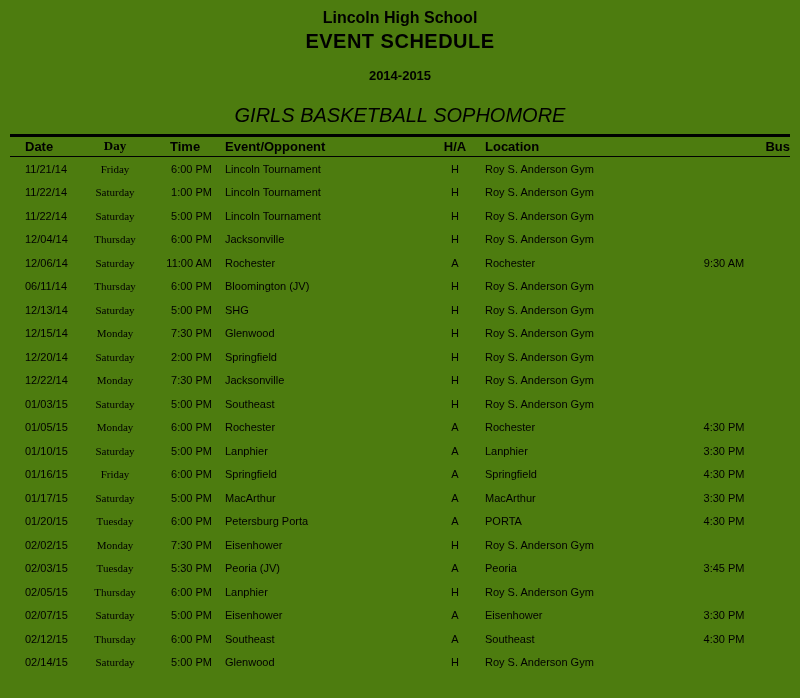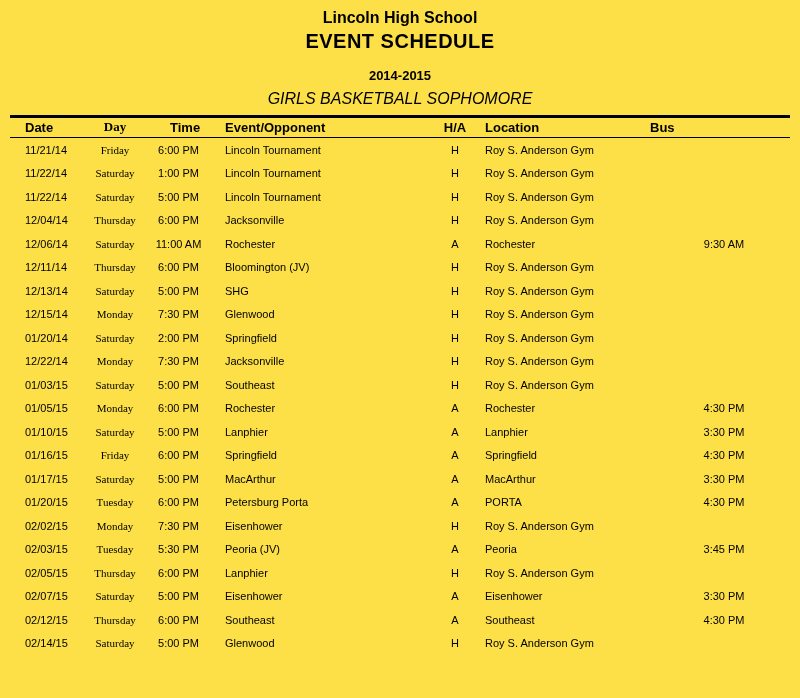--- a/index.html
+++ b/index.html
@@ -8,21 +8,21 @@
     background: #ffffff;
     color: #000000;
     font-family: "Liberation Sans", sans-serif;
   }
   .page {
     width: 800px;
     height: 698px;
     box-sizing: border-box;
     padding: 6px 10px 0 10px;
     overflow: hidden;
-    background: #fde047;
+    background: #4d7c0f;
   }
   .titles { text-align: center; }
   .school {
     font-size: 16px;
     font-weight: bold;
     line-height: 1.2;
     margin-top: 2px;
   }
   .event-title {
     font-size: 20px;
@@ -31,24 +31,24 @@
     line-height: 1.2;
     margin-top: 2px;
   }
   .season {
     font-size: 13px;
     font-weight: bold;
     margin-top: 15px;
     line-height: 1.2;
   }
   .team {
-    font-size: 16px;
+    font-size: 20px;
     font-style: italic;
     line-height: 1.2;
-    margin-top: 5px;
+    margin-top: 19px;
   }
   table.schedule {
     width: 780px;
     border-collapse: collapse;
     table-layout: fixed;
     margin-top: 7px;
   }
   thead th {
     border-top: 3px solid #000;
     border-bottom: 1px solid #000;
@@ -64,25 +64,25 @@
     font-size: 11px;
     vertical-align: middle;
     padding: 0;
     white-space: nowrap;
     overflow: hidden;
   }
   
   .c-date     { text-align: left;  padding-left: 15px; }
   .c-day      { text-align: center; font-family: Liberation Serif, serif; }
   th.c-time   { text-align: left;  padding-left: 25px; }
-  td.c-time   { text-align: center; padding-right: 3px; }
+  td.c-time   { text-align: right; padding-right: 3px; }
   .c-event    { text-align: left;  padding-left: 10px; }
   .c-ha       { text-align: center; }
   .c-location { text-align: left;  padding-left: 10px; }
-  th.c-bus    { text-align: left;  padding-left: 10px; }
+  th.c-bus    { text-align: right;  padding-left: 10px; }
   td.c-bus    { text-align: center;  padding-left: 18px; }
 </style>
 </head>
 <body>
 
 <div class="page">
 
   <div class="titles">
     <div class="school">Lincoln High School</div>
     <div class="event-title">EVENT SCHEDULE</div>
@@ -151,21 +151,21 @@
         <tr>
           <td class="c-date">12/06/14</td>
           <td class="c-day">Saturday</td>
           <td class="c-time">11:00 AM</td>
           <td class="c-event">Rochester</td>
           <td class="c-ha">A</td>
           <td class="c-location">Rochester</td>
           <td class="c-bus">9:30 AM</td>
         </tr>
         <tr>
-          <td class="c-date">12/11/14</td>
+          <td class="c-date">06/11/14</td>
           <td class="c-day">Thursday</td>
           <td class="c-time">6:00 PM</td>
           <td class="c-event">Bloomington (JV)</td>
           <td class="c-ha">H</td>
           <td class="c-location">Roy S. Anderson Gym</td>
           <td class="c-bus"></td>
         </tr>
         <tr>
           <td class="c-date">12/13/14</td>
           <td class="c-day">Saturday</td>
@@ -178,21 +178,21 @@
         <tr>
           <td class="c-date">12/15/14</td>
           <td class="c-day">Monday</td>
           <td class="c-time">7:30 PM</td>
           <td class="c-event">Glenwood</td>
           <td class="c-ha">H</td>
           <td class="c-location">Roy S. Anderson Gym</td>
           <td class="c-bus"></td>
         </tr>
         <tr>
-          <td class="c-date">01/20/14</td>
+          <td class="c-date">12/20/14</td>
           <td class="c-day">Saturday</td>
           <td class="c-time">2:00 PM</td>
           <td class="c-event">Springfield</td>
           <td class="c-ha">H</td>
           <td class="c-location">Roy S. Anderson Gym</td>
           <td class="c-bus"></td>
         </tr>
         <tr>
           <td class="c-date">12/22/14</td>
           <td class="c-day">Monday</td>

